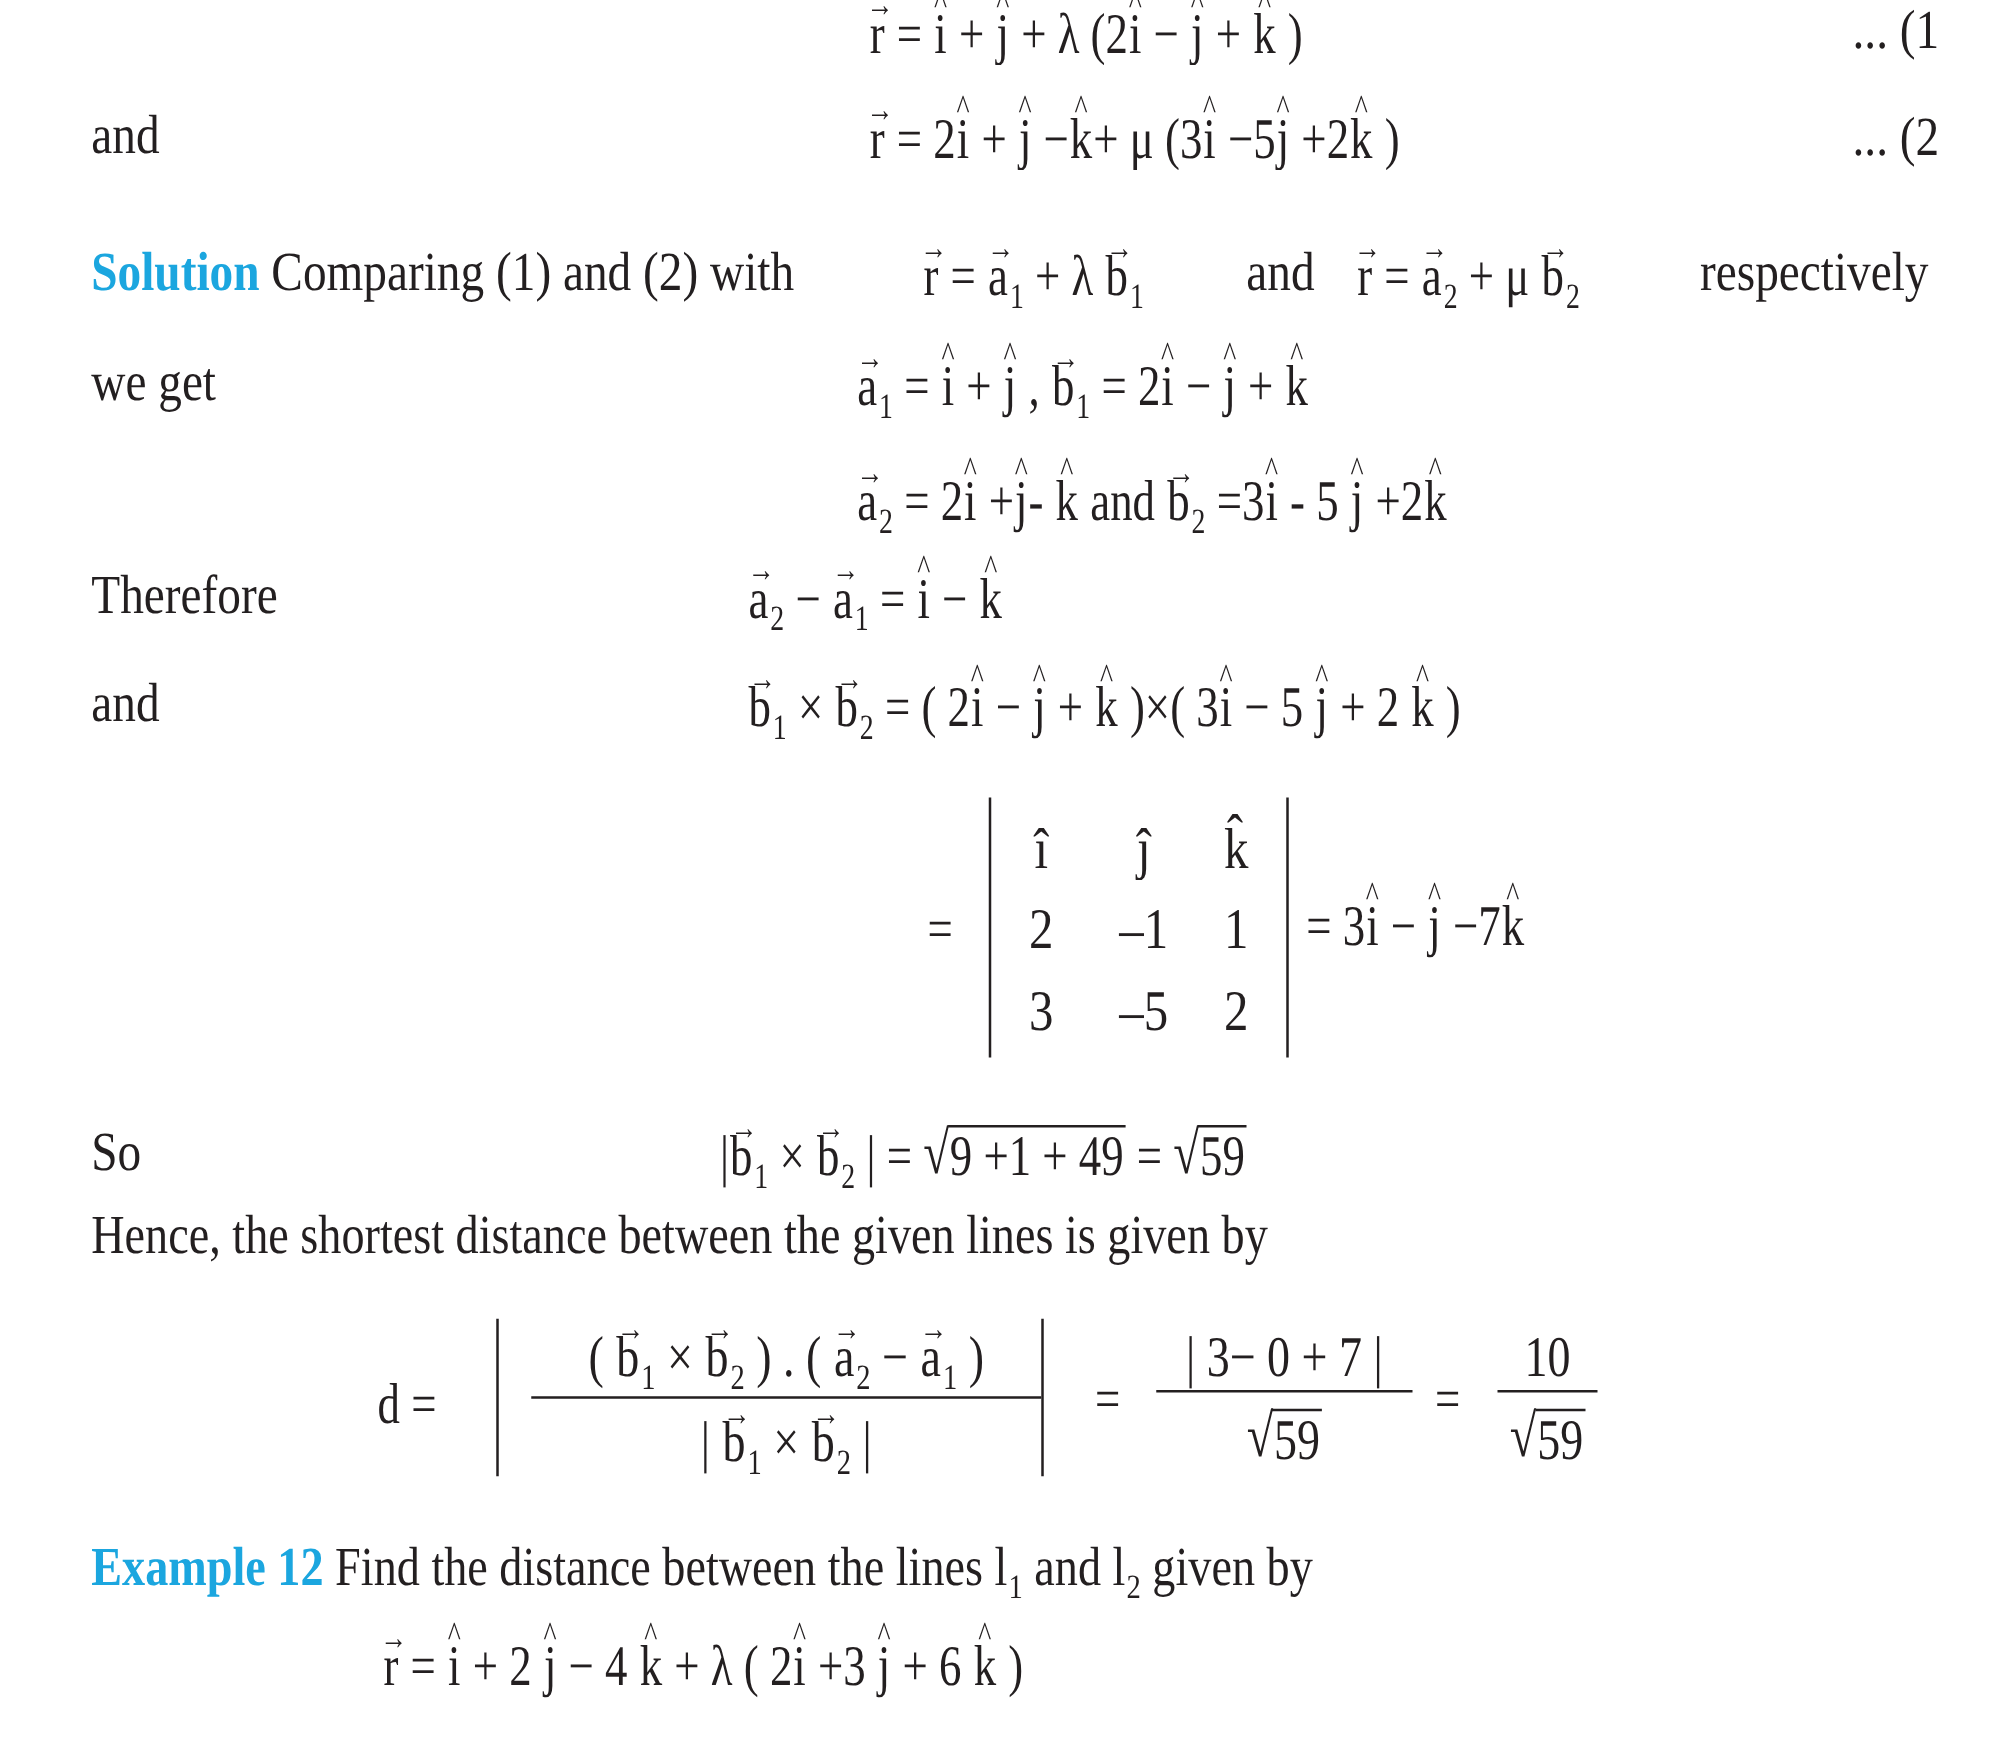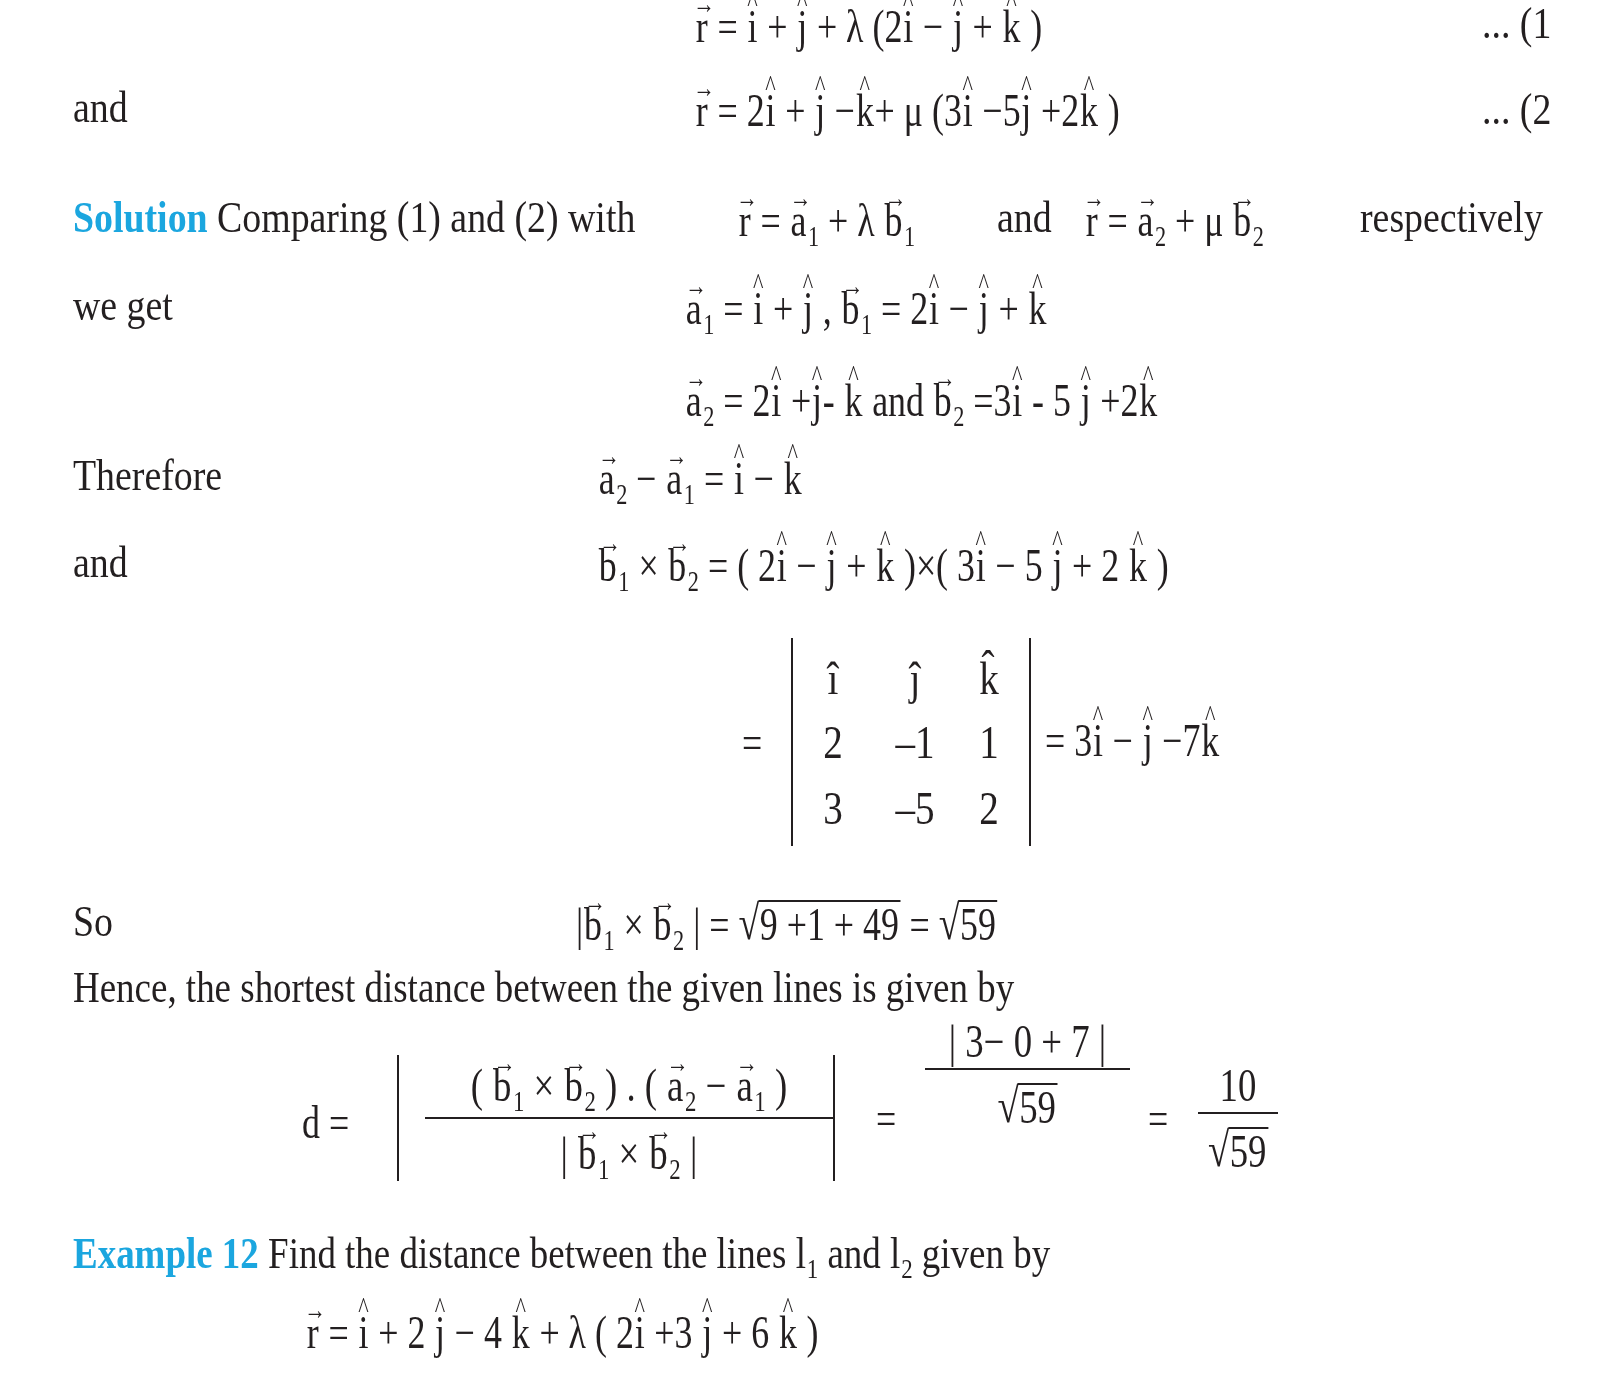--- a/index.html
+++ b/index.html
@@ -79,21 +79,21 @@
 
 <div class="ln" style="left:302px;top:1100px;">d  =</div>
 <div class="vbar" style="left:397px;top:1055px;height:126px;"></div>
 <div class="frac" style="left:425px;top:1055px;width:408px;height:126px;">
   <div class="num" style="top:8px;transform-origin:50% 0;">( <span class="sym">b<span class="arr">→</span></span><span class="sub">1</span> × <span class="sym">b<span class="arr">→</span></span><span class="sub">2</span> )  .  ( <span class="sym">a<span class="arr">→</span></span><span class="sub">2</span> − <span class="sym">a<span class="arr">→</span></span><span class="sub">1</span> )</div>
   <div class="bar" style="top:62px;"></div>
   <div class="den" style="top:76px;transform-origin:50% 0;">| <span class="sym">b<span class="arr">→</span></span><span class="sub">1</span> × <span class="sym">b<span class="arr">→</span></span><span class="sub">2</span>  |</div>
 </div>
 <div class="vbar" style="left:833px;top:1055px;height:126px;"></div>
 <div class="ln" style="left:876px;top:1096px;">=</div>
-<div class="frac" style="left:925px;top:1011px;width:205px;height:126px;font-family:Liberation Serif, serif;">
+<div class="frac" style="left:925px;top:1055px;width:205px;height:126px;font-family:Liberation Serif, serif;">
   <div class="num" style="top:8px;transform-origin:50% 0;">| 3− 0 + 7 |</div>
   <div class="bar" style="top:57px;"></div>
   <div class="den" style="top:72px;transform-origin:50% 0;"><span class="sqrt"><span class="rad">59</span></span></div>
 </div>
 <div class="ln" style="left:1148px;top:1096px;">=</div>
 <div class="frac" style="left:1198px;top:1055px;width:80px;height:126px;">
   <div class="num" style="top:8px;transform-origin:50% 0;">10</div>
   <div class="bar" style="top:57px;"></div>
   <div class="den" style="top:72px;transform-origin:50% 0;"><span class="sqrt"><span class="rad">59</span></span></div>
 </div>

